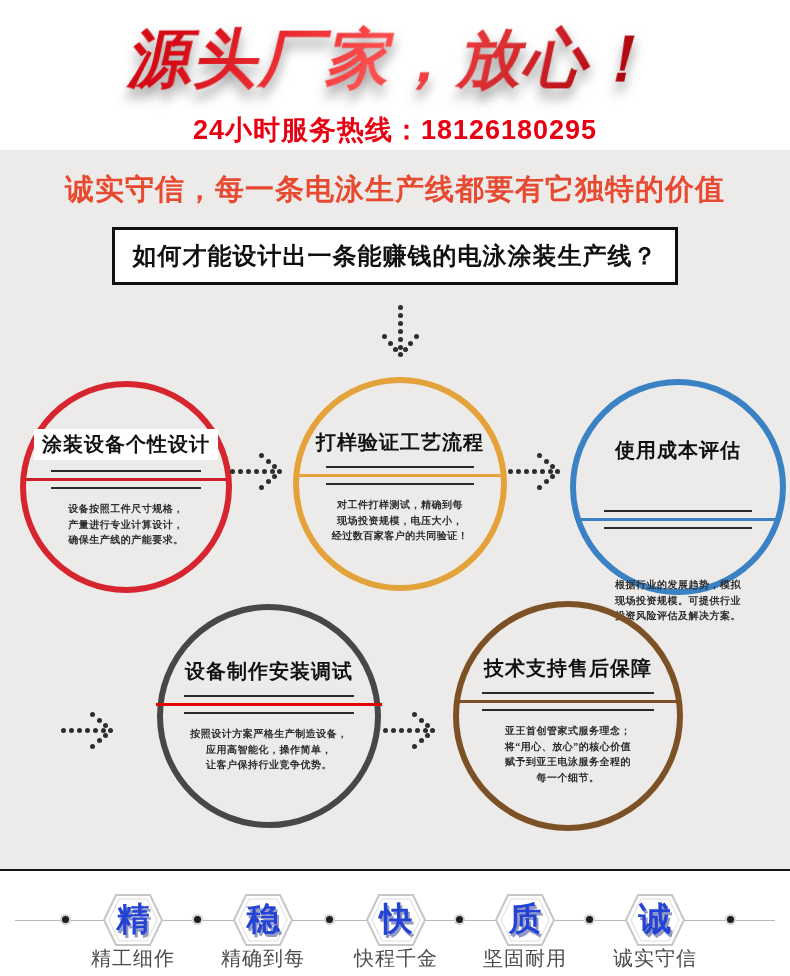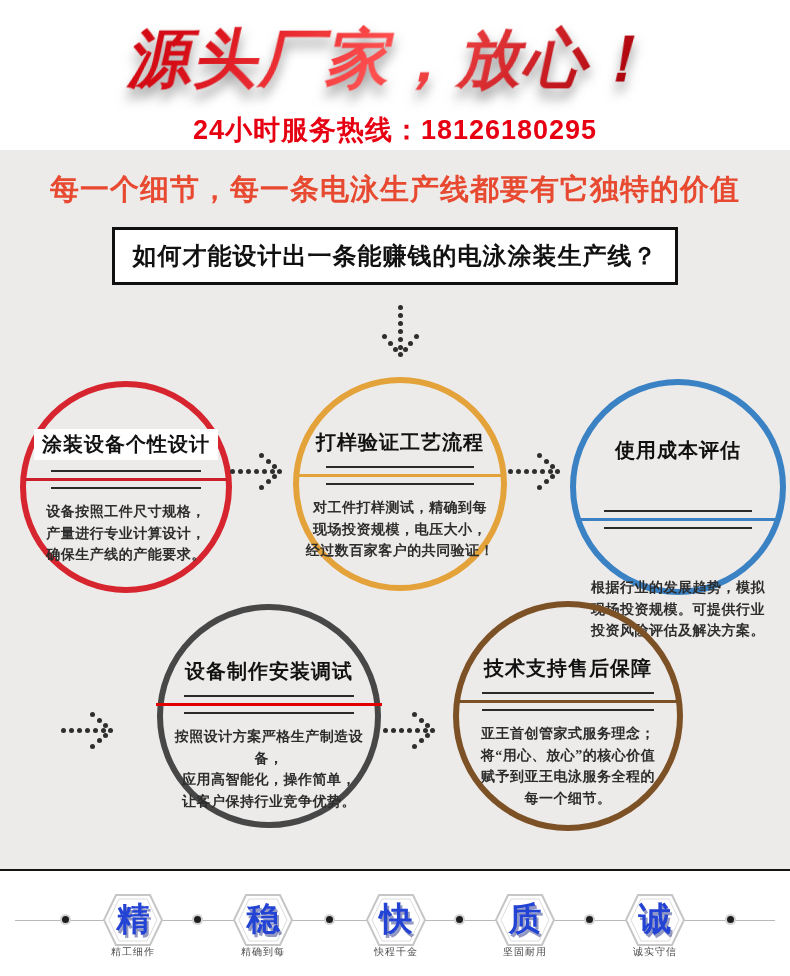--- a/index.html
+++ b/index.html
@@ -49,50 +49,50 @@
   .c1 .circle-title{background:#fff;padding:2px 8px;}
   .divider{display:flex;flex-direction:column;align-items:center;gap:6px;margin-top:10px;}
   .dline{height:2px;background:#2a2a2a;}
   .dline.accent{height:3px;background:#c00;}
   .c1 .dline{width:150px}.c1 .dline.accent{width:202px}
   .c2 .dline{width:148px}.c2 .dline.accent{width:204px}
   .c3 .dline{width:148px}.c3 .dline.accent{width:200px}
   .c4 .dline{width:170px}.c4 .dline.accent{width:226px}
   .c5 .dline{width:172px}.c5 .dline.accent{width:218px}
   .circle-body{margin-top:12px;font-family:"Liberation Serif",serif;font-weight:bold;
-    font-size:14px;line-height:1.55;color:#2d2d2d;white-space:pre-line;letter-spacing:.5px;}
+    font-size:10px;line-height:1.55;color:#2d2d2d;white-space:pre-line;letter-spacing:.5px;}
 
   
   .section-line{position:absolute;left:0;top:869px;width:790px;height:2px;background:#141414;}
   .footer{position:absolute;left:0;top:871px;width:790px;height:105px;background:#fff;}
   .rail{position:absolute;left:15px;top:49px;width:760px;height:1px;background:#b9b9b9;}
   .rail-dot{position:absolute;top:45px;width:7px;height:7px;border-radius:50%;background:#1e1e1e;
     box-shadow:0 0 0 2px #d4d4d4;}
   .hex{position:absolute;top:22px;width:60px;height:54px;}
   .hex svg{position:absolute;left:0;top:0;}
   .hex-char{position:absolute;left:0;top:9px;width:100%;text-align:center;
     font-weight:bold;font-size:33px;line-height:1;color:#2343d4;
     text-shadow:2px 3px 0 rgba(13,26,112,.45);}
   .hex-label{position:absolute;top:74px;width:120px;text-align:center;
-    font-size:10px;color:#4c4c4c;letter-spacing:1px;}
+    font-size:20px;color:#4c4c4c;letter-spacing:1px;}
 </style>
 </head>
 <body>
 
 <div class="page">
 
   <div class="main-title">
     <span class="slant">源头厂家，放心！</span>
   </div>
   <div class="hotline">
     <span>24小时服务热线：</span><span>18126180295</span>
   </div>
 
   <div class="gray-section">
-    <div class="statement">每一个细节，每一条电泳生产线都要有它独特的价值</div>
+    <div class="statement">诚实守信，每一条电泳生产线都要有它独特的价值</div>
     <div class="question-box">如何才能设计出一条能赚钱的电泳涂装生产线？</div>
 
     <div class="dot-arrow down" style="left:373px;top:162px;"></div>
 
     <div class="circle c1" style="border-color: rgb(215, 37, 47);">
       <div class="circle-title">涂装设备个性设计</div>
       <div class="divider">
         <div class="dline"></div>
         <div class="dline accent" style="background: rgb(204, 31, 42);"></div>
         <div class="dline"></div>

